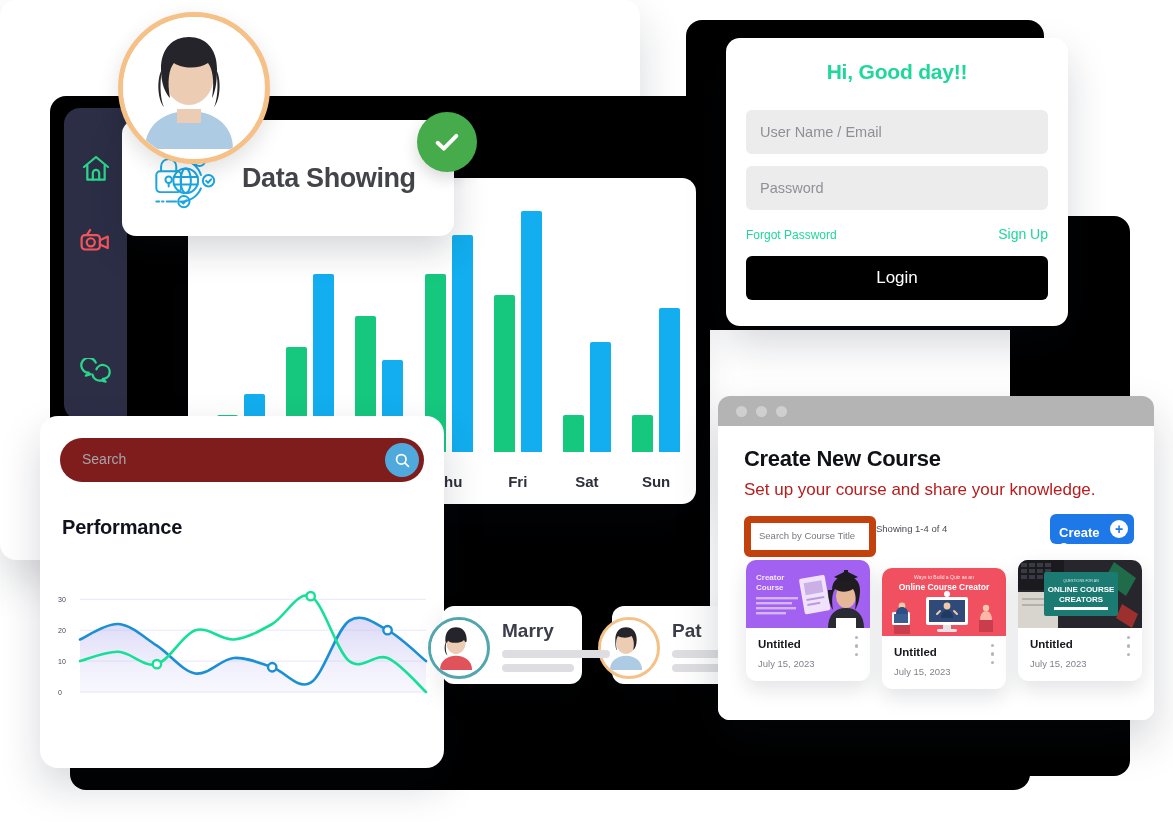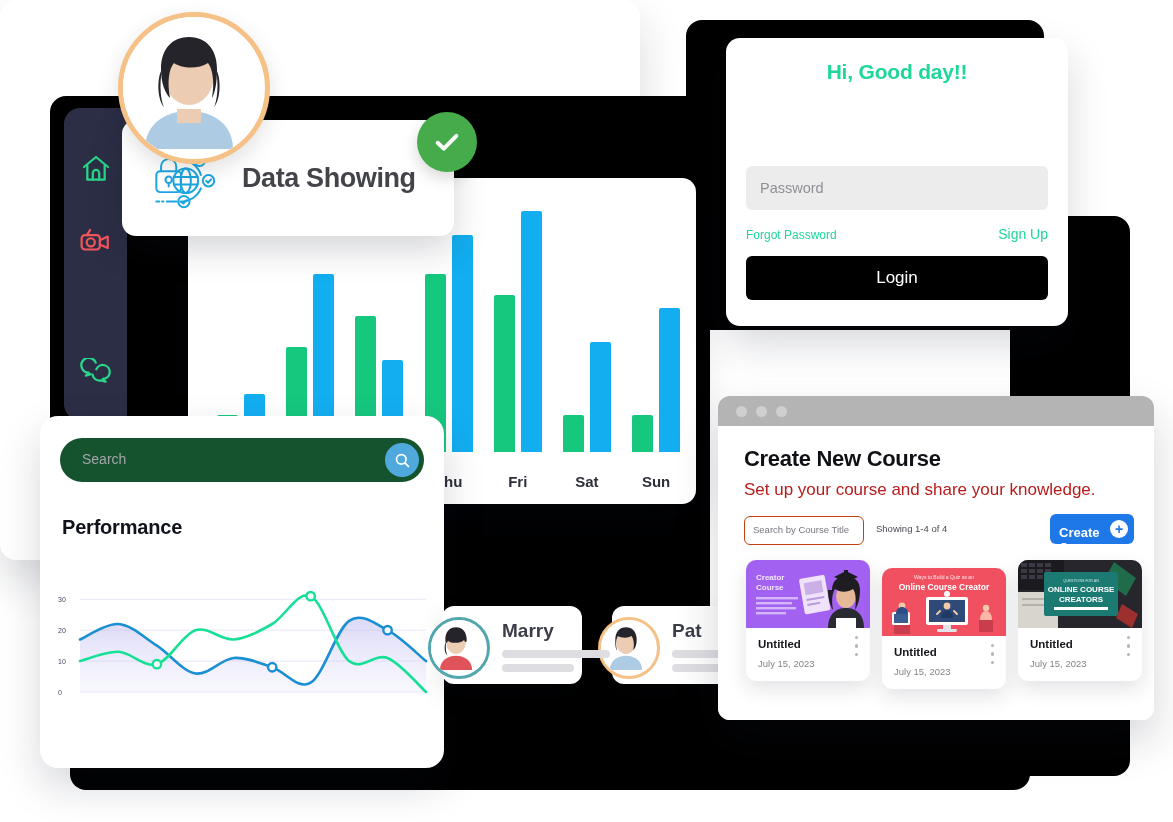--- a/index.html
+++ b/index.html
@@ -27,21 +27,21 @@
   .bargroup{position:absolute;bottom:0;height:100%;}
   .bar{position:absolute;bottom:0;width:21px;border-radius:2px 2px 0 0;}
   .bar.g{background:#16c77e;left:0;}
   .bar.b{background:#12aeef;left:27px;}
   .daylabel{position:absolute;bottom:14px;font-size:15px;color:#2d2f3a;font-weight:600;
             transform:translateX(-50%);}
 
   
   #perfcard{left:40px;top:416px;width:404px;height:352px;border-radius:18px;}
   #searchpill{position:absolute;left:20px;top:22px;width:364px;height:44px;
-              background:#14532d;border-radius:22px;}
+              background:#7f1d1d;border-radius:22px;}
   #searchpill .ph{position:absolute;left:22px;top:13px;font-size:14px;color:#a5a5ab;}
   #searchbtn{position:absolute;right:5px;top:5px;width:34px;height:34px;border-radius:50%;
              background:#4fa9dd;display:flex;align-items:center;justify-content:center;}
   #perftitle{position:absolute;left:22px;top:100px;font-size:20px;font-weight:700;color:#10121c;
              letter-spacing:-.2px;}
   #perfplot{position:absolute;left:18px;top:170px;width:370px;height:110px;}
   .ytick{position:absolute;font-size:7px;color:#43455a;left:0;transform:translateY(-50%);}
   .legend{position:absolute;left:22px;bottom:34px;display:flex;gap:60px;align-items:center;}
   .lg{display:flex;align-items:center;gap:11px;}
   .lgsw{width:30px;height:9px;border-radius:3px;}
@@ -84,21 +84,21 @@
 
   
   #coursewin{left:718px;top:396px;width:436px;height:324px;border-radius:12px;overflow:hidden;
              box-shadow:0 20px 44px rgba(20,25,45,.18);}
   #cwbar{position:absolute;left:0;right:0;top:0;height:30px;background:#b4b4b4;}
   .cwdot{position:absolute;top:10px;width:11px;height:11px;border-radius:50%;background:#cfcfcf;}
   #cwbody{position:absolute;left:0;right:0;top:30px;bottom:0;background:#fff;padding-left:32px;}
   #cwtitle{position:absolute;left:26px;top:20px;font-size:22px;font-weight:700;color:#101116;letter-spacing:-.3px;}
   #cwsub{position:absolute;left:26px;top:54px;font-size:17px;color:#b91c1c;}
   #cwsearch{position:absolute;left:26px;top:90px;width:118px;height:27px;background:#fff;
-            border:1px solid #c2410c;border-radius:6px;}
+            border:7px solid #c2410c;border-radius:6px;}
   #cwsearch .ph{position:absolute;left:8px;top:7px;font-size:9.5px;color:#77797f;}
   #cwshow{position:absolute;left:158px;top:97px;font-size:9.5px;color:#4a4c54;}
   #cwcreate{position:absolute;right:20px;top:88px;width:84px;height:30px;background:#1f78e8;
             border-radius:6px;}
   #cwcreate .lbl{position:absolute;left:9px;top:11px;font-size:13px;color:#fff;font-weight:600;}
   #cwcreate .plus{position:absolute;right:6px;top:6px;width:18px;height:18px;border-radius:50%;
                   background:#fff;display:flex;align-items:center;justify-content:center;
                   color:#1f78e8;font-size:14px;line-height:1;font-weight:700;}
   .coursecard{position:absolute;width:124px;background:#fff;border-radius:10px;
               box-shadow:0 8px 20px rgba(20,25,45,.12);overflow:hidden;}
@@ -283,20 +283,23 @@
       <ellipse cx="66" cy="58" rx="25" ry="30" fill="#eccdb4"></ellipse>
       <path d="M38 52c0-21 12-32 28-32s28 11 28 32c0 14-2 24-5 29 3-18 0-30-4-35-10 7-28 5-34 0-5 6-7 18-4 35-5-5-9-15-9-29z" fill="#26242b"></path>
       <path d="M39 52c-3 18-1 32 2 38-6-6-8-27-2-38z" fill="#26242b"></path>
       <path d="M93 52c3 18 1 32-2 38 6-6 8-27 2-38z" fill="#26242b"></path>
     </svg>
   </div>
 
   <div class="card" id="logincard">
     <div id="loginhead">Hi, Good day!!</div>
 
+    <div class="lfield" style="top:72px;">
+      <span class="lph">User Name / Email</span>
+    </div>
     <div class="lfield" style="top:128px;">
       <span class="lph">Password</span>
     </div>
 
     <a id="forgot">Forgot Password</a>
     <a id="signup">Sign Up</a>
     <div id="loginbtn">Login</div>
   </div>
 
   <div class="card" id="coursewin">

